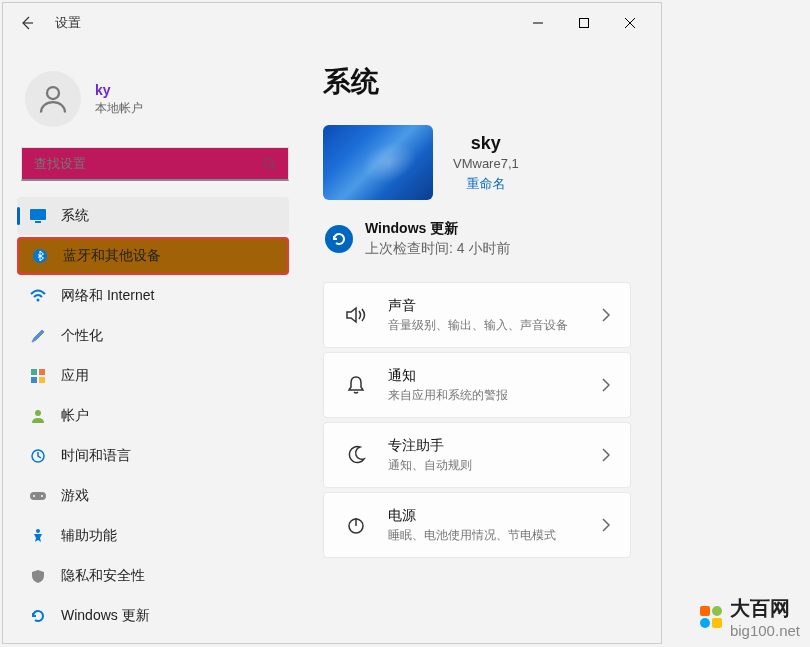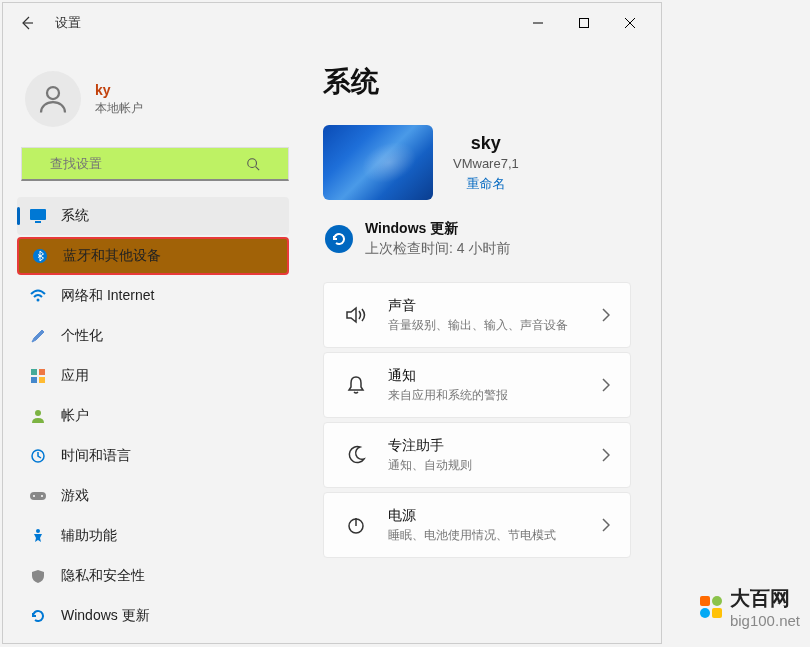--- a/index.html
+++ b/index.html
@@ -76,37 +76,37 @@
       display: flex;
       align-items: center;
       justify-content: center;
     }
     .user-info {
       margin-left: 14px;
     }
     .user-name {
       font-size: 14px;
       font-weight: 600;
-      color: #c2410c;
+      color: #6d28d9;
     }
     .user-type {
       font-size: 12px;
       color: #666;
       margin-top: 2px;
     }
     .search-box {
       margin: 0 14px 16px 4px;
       height: 34px;
-      background: #bef264;
+      background: #be185d;
       border: 1px solid #ddd;
       border-bottom: 2px solid #888;
       border-radius: 0;
       display: flex;
       align-items: center;
-      padding: 0 28px;
+      padding: 0 12px;
     }
     .search-box input {
       flex: 1;
       border: none;
       outline: none;
       font-size: 13px;
       background: transparent;
     }
     .nav-list {
       list-style: none;
@@ -265,21 +265,21 @@
     .setting-sub {
       font-size: 12px;
       color: #777;
       margin-top: 2px;
     }
     .chevron {
       color: #666;
     }
     .watermark {
       position: absolute;
-      bottom: 18px;
+      bottom: 8px;
       right: 10px;
       display: flex;
       align-items: center;
       gap: 8px;
     }
     .watermark-text {
       font-size: 20px;
       font-weight: 700;
       color: #222;
     }

